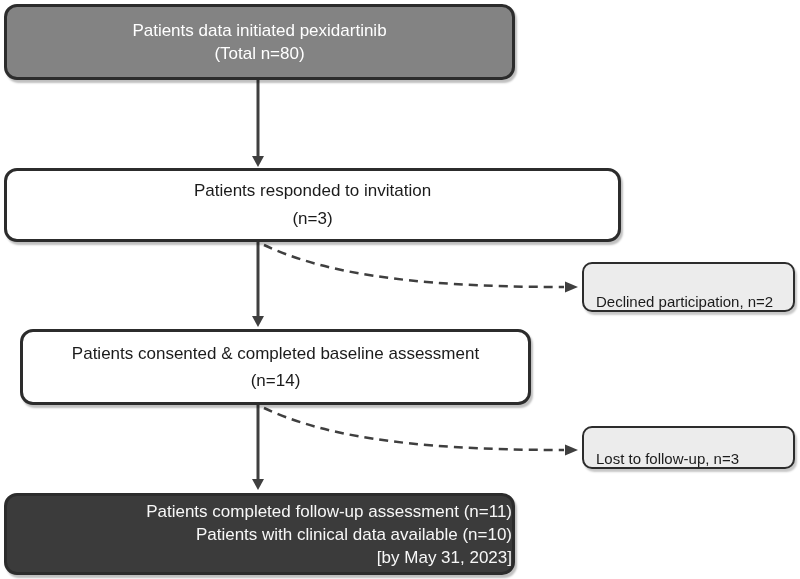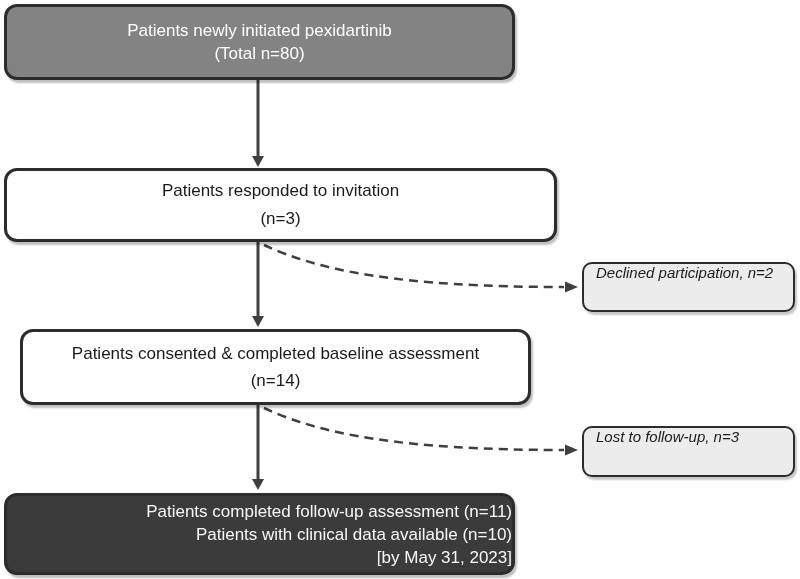--- a/index.html
+++ b/index.html
@@ -34,21 +34,21 @@
     background: #ffffff;
     box-shadow: 2px 3px 2px rgba(0,0,0,0.25);
   }
   .node-initiated {
     left: 4px; top: 4px; width: 511px; height: 76px;
     background: #838383;
     color: #ffffff;
     line-height: 23px;
   }
   .node-responded {
-    left: 4px; top: 168px; width: 553px; height: 74px;
+    left: 4px; top: 168px; width: 617px; height: 74px;
     line-height: 28px;
   }
   .node-consented {
     left: 4px; top: 329px; width: 511px; height: 76px;
     line-height: 27px;
     margin-left: 16px;
   }
   .node-completed {
     left: 4px; top: 493px; width: 511px; height: 82px;
     background: #3b3b3b;
@@ -58,31 +58,30 @@
   }
   .side-node {
     position: absolute;
     box-sizing: border-box;
     left: 582px;
     width: 213px;
     background: #ececec;
     border: 2.5px solid #2c2c2c;
     border-radius: 10px;
     display: flex;
-    align-items: flex-start;
+    align-items: flex-end;
     text-align: left;
     padding-left: 12px;
     font-size: 15px;
     color: #1b1b1b;
     font-family: "Liberation Sans", sans-serif;
     box-shadow: 2px 3px 2px rgba(0,0,0,0.22);
-    font-style: italic;
   }
   .node-declined { top: 262px; height: 50px; }
-  .node-lost     { top: 426px; height: 51px; }
+  .node-lost     { top: 426px; height: 43px; }
   .line { display: block; }
 </style>
 </head>
 <body>
 
 <div class="canvas">
 
   <svg class="arrow-layer" viewBox="0 0 800 579" xmlns="http://www.w3.org/2000/svg">
 
     <g>
@@ -105,21 +104,21 @@
       <polygon points="565,281.5 565,292.5 578,287" fill="#3f3f3f"></polygon>
     </g>
 
     <g>
       <path d="M 264 408 C 320 434, 400 450, 564 450" fill="none" stroke="#3f3f3f" stroke-width="2.5" stroke-dasharray="9 6"></path>
       <polygon points="565,444.5 565,455.5 578,450" fill="#3f3f3f"></polygon>
     </g>
   </svg>
 
   <div class="node node-initiated">
-    <span class="line">Patients newly initiated pexidartinib</span>
+    <span class="line">Patients data initiated pexidartinib</span>
     <span class="line">(Total n=80)</span>
   </div>
 
   <div class="node node-responded">
     <span class="line">Patients responded to invitation</span>
     <span class="line">(n=3)</span>
   </div>
 
   <div class="side-node node-declined">
     <span class="line">Declined participation, n=2</span>

